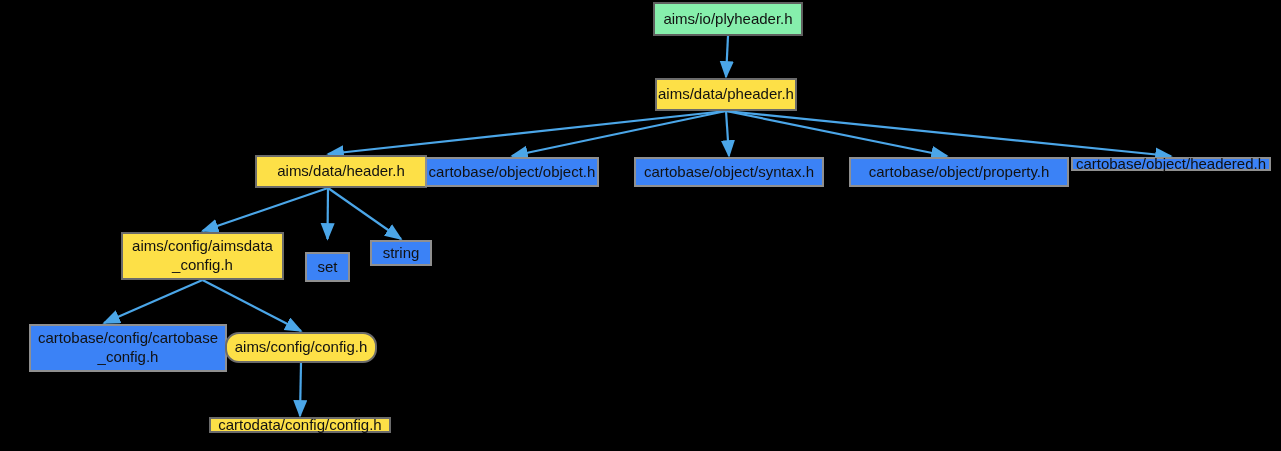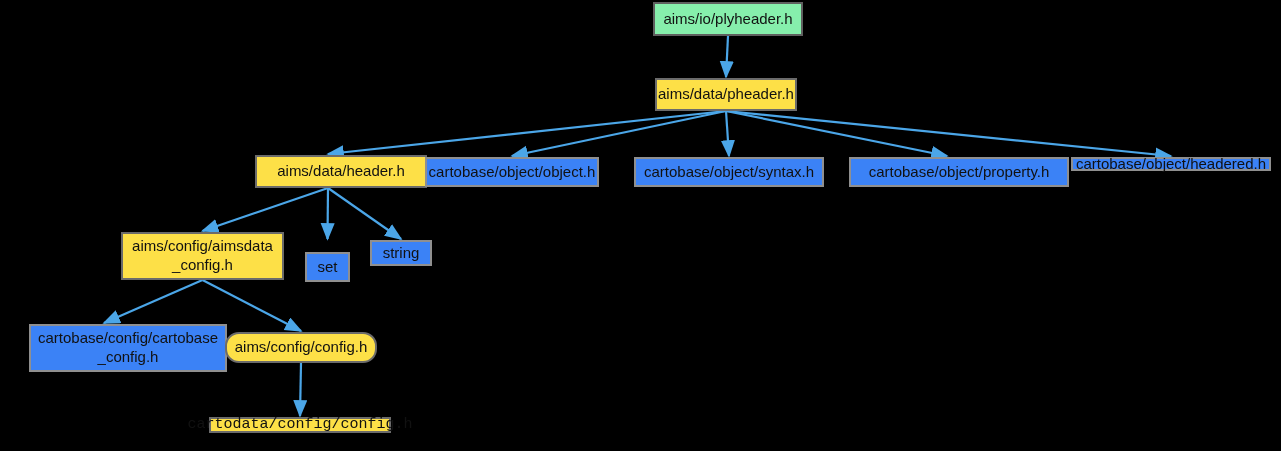--- a/index.html
+++ b/index.html
@@ -82,15 +82,15 @@
       <div class="node light" style="left: 634px; top: 157px; width: 190px; height: 30px;">cartobase/object/syntax.h</div>
       <div class="node light" style="left: 849px; top: 157px; width: 220px; height: 30px;">cartobase/object/property.h</div>
       <div class="node light" style="left: 1071px; top: 157px; width: 200px; height: 14px;">cartobase/object/headered.h</div>
       <div class="node white" style="left: 121px; top: 232px; width: 163px; height: 48px;">aims/config/aimsdata
 _config.h</div>
       <div class="node light" style="left: 305px; top: 240px; width: 45px; height: 30px; margin-top: 12px;">set</div>
       <div class="node light" style="left: 370px; top: 240px; width: 62px; height: 26px;">string</div>
       <div class="node light" style="left: 5px; top: 324px; width: 198px; height: 48px; margin-left: 24px;">cartobase/config/cartobase
 _config.h</div>
       <div class="node white" style="left: 225px; top: 332px; width: 152px; height: 31px; border-radius: 14px;">aims/config/config.h</div>
-      <div class="node white" style="left: 209px; top: 417px; width: 182px; height: 16px; font-family: Liberation Mono, monospace;">cartodata/config/config.h</div>
+      <div class="node white" style="left: 209px; top: 417px; width: 182px; height: 16px;">cartodata/config/config.h</div>
     </div>
 </div>
 
 </body></html>

